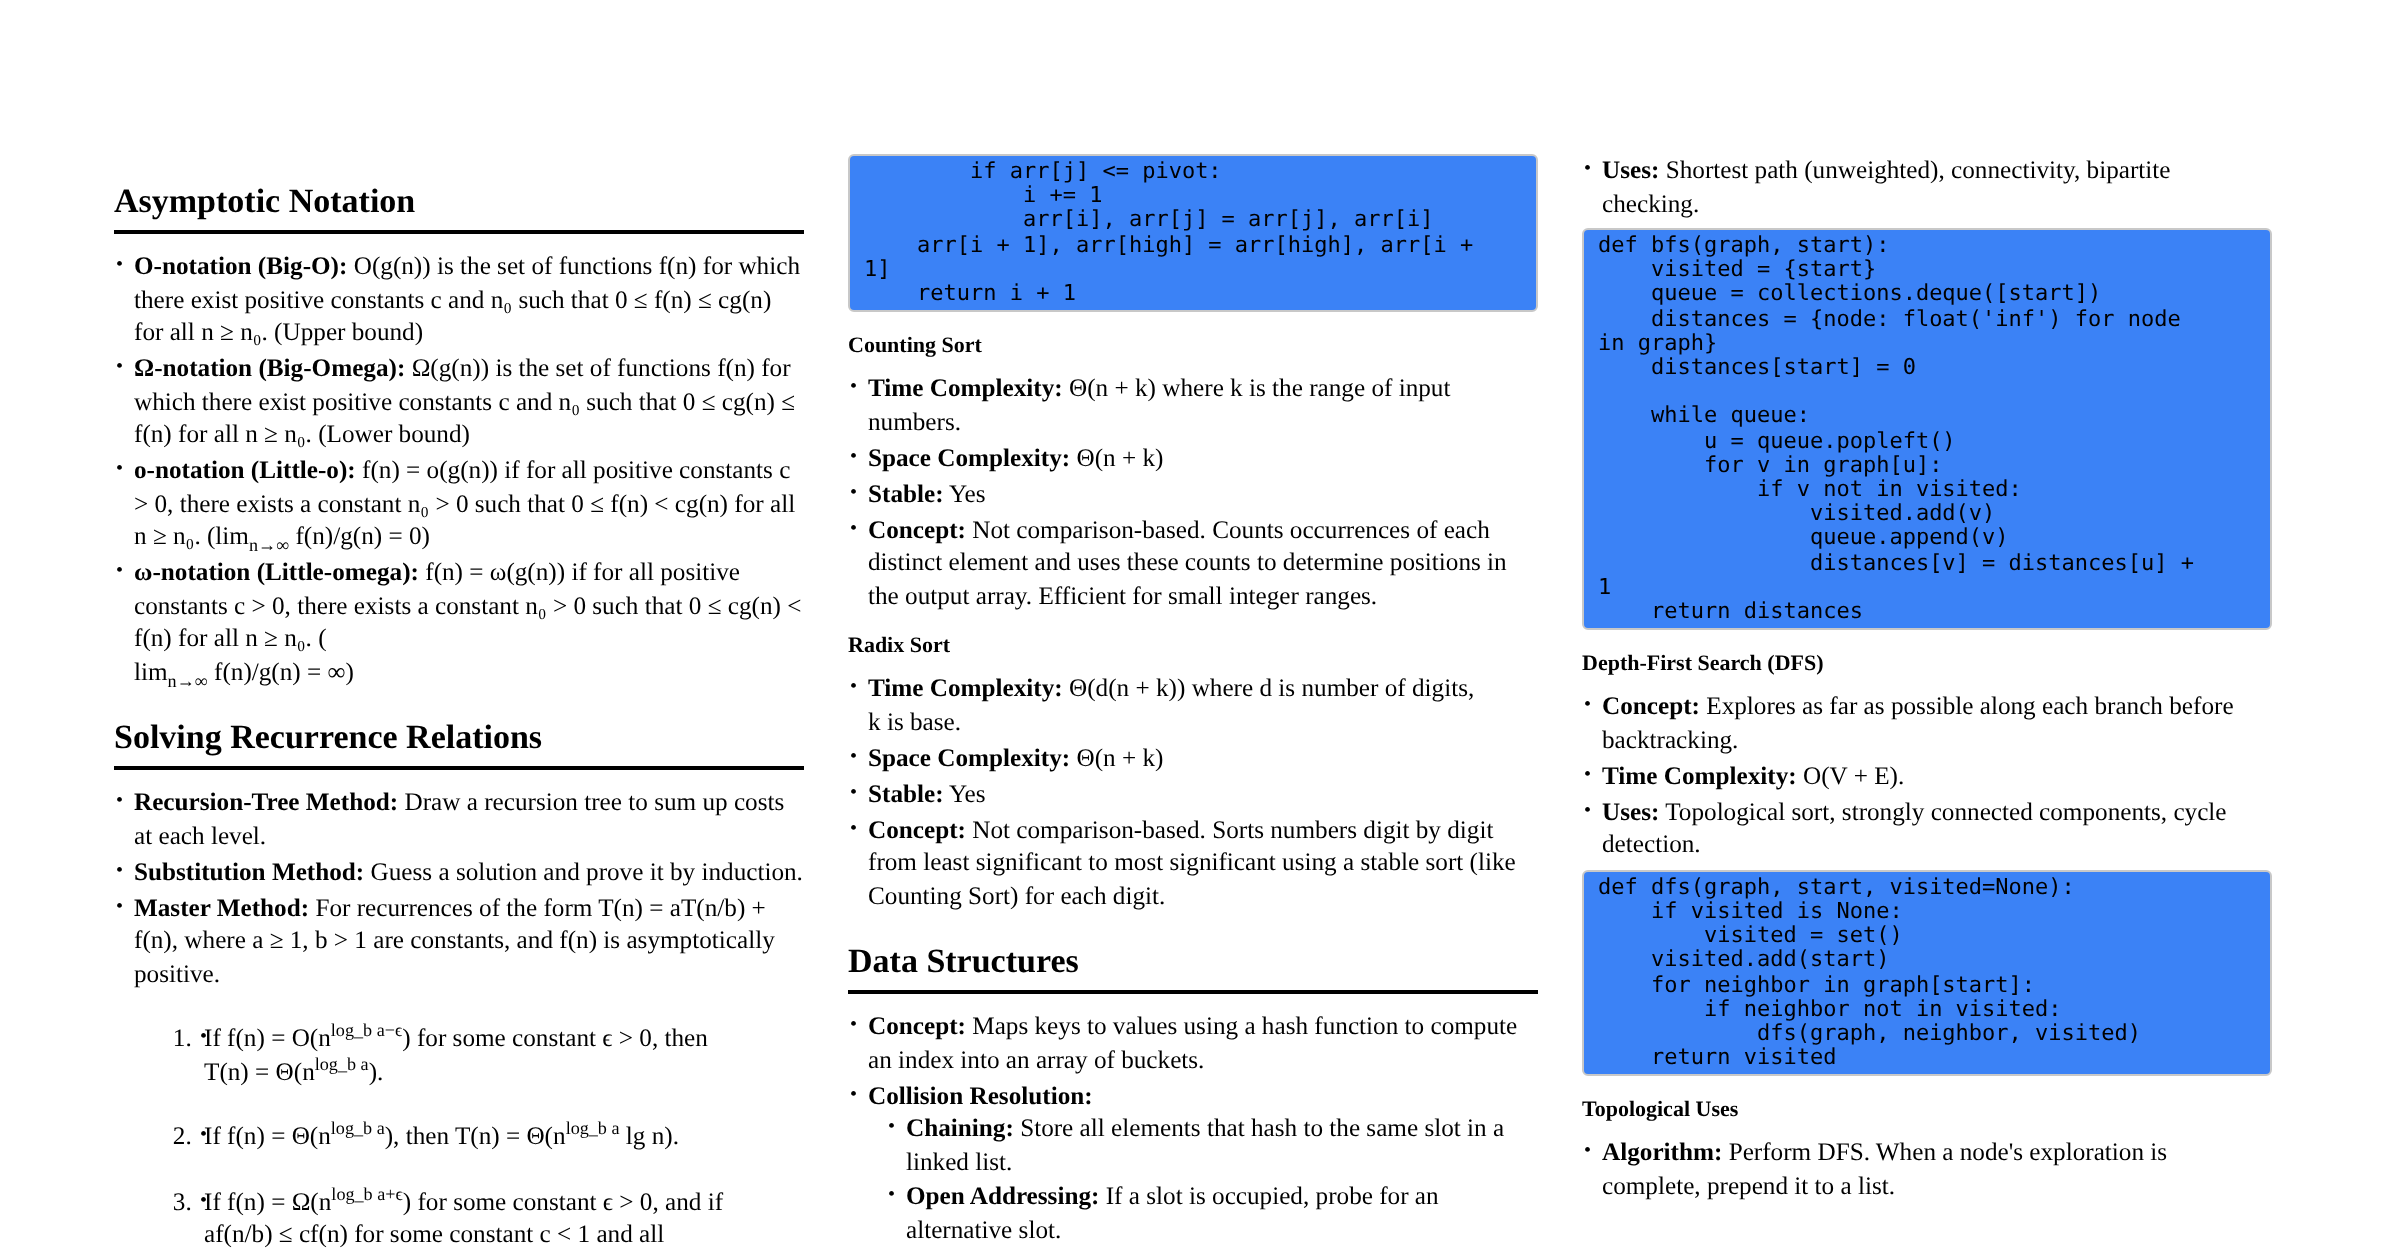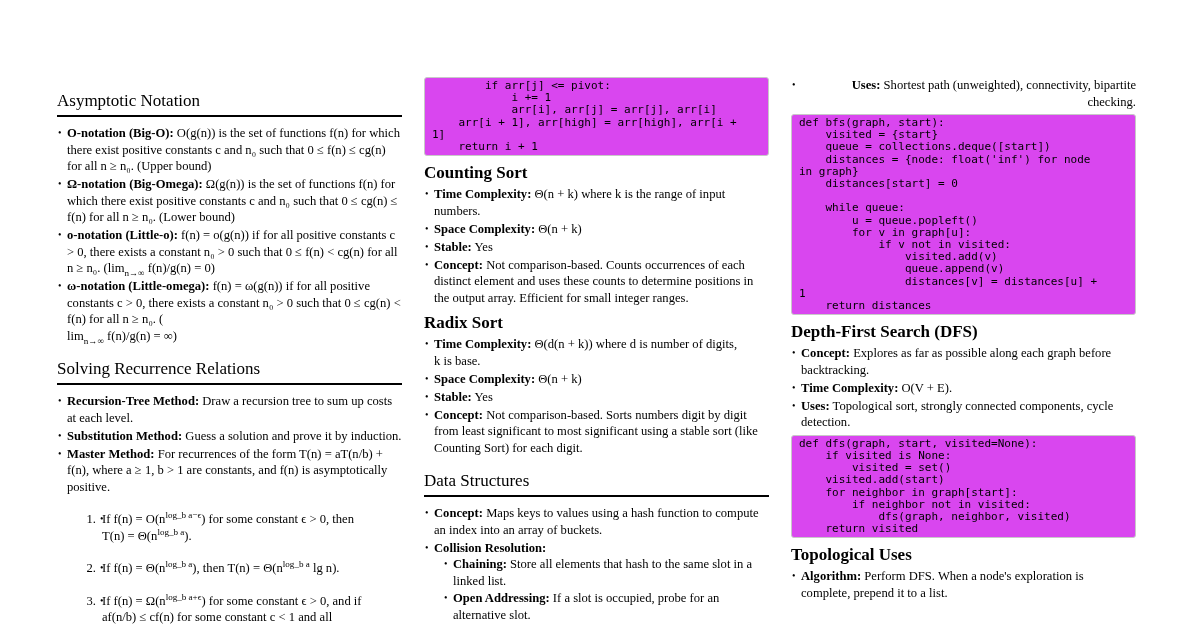--- a/index.html
+++ b/index.html
@@ -8,48 +8,48 @@
     background:#ffffff; color:#000000;
   }
   body {
     font-family:"Liberation Serif","DejaVu Serif",serif;
     font-size:12.6px; line-height:16.5px;
   }
   .page { display:flex; gap:22px; padding:76px 57px 0 57px; }
   .col { width:345px; min-width:345px; max-width:345px; }
 
   h2 {
-    font-size:17px; line-height:21px; font-weight:normal;
+    font-size:17px; line-height:21px; font-weight:bold;
     border-bottom:2px solid #000000; padding-bottom:4px;
     margin:14px 0 8px 0;
   }
-  h3 { font-size:17px; line-height:18px; font-weight:bold; margin:8px 0 4px 0; }
+  h3 { font-size:11px; line-height:18px; font-weight:bold; margin:8px 0 4px 0; }
 
   ul.blist { list-style:none; margin:1px 0 4px 0; padding:0; }
   ul.blist li { position:relative; padding-left:10px; margin:0 0 1.5px 0; }
   ul.blist li::before {
     content:"\2022"; position:absolute; left:1px; top:0;
     font-size:10px; line-height:16.5px;
   }
   ul.blist ul.blist { margin:0 0 0 9px; }
   ul.blist ul.blist li { margin-bottom:1px; }
 
   ol.cases { margin:1px 0 0 18px; padding-left:14px; }
   ol.cases li { margin:16px 0 1px 0; padding-left:3px; }
 
   pre {
-    background:#d946ef; border:1px solid #c8c8c8; border-radius:3px;
+    background:#3b82f6; border:1px solid #c8c8c8; border-radius:3px;
     padding:2px 7px;
     font-family:"DejaVu Sans Mono","Liberation Mono",monospace;
     font-size:11px; line-height:12.2px;
     white-space:pre; overflow:hidden;
     margin:3px 0 6px 0;
   }
   .col:nth-child(2) pre:first-child { margin-top:1px; }
-  .col:nth-child(3) ul.blist:first-child { margin-top:1px;text-align:right; }
+  .col:nth-child(3) ul.blist:first-child { margin-top:1px; }
 
   sup, sub { font-size:0.72em; line-height:0; }
   strong { font-weight:bold; }
 </style>
 </head>
 <body>
 
 <div class="page">
 
   <div class="col">
@@ -130,21 +130,21 @@
         for v in graph[u]:
             if v not in visited:
                 visited.add(v)
                 queue.append(v)
                 distances[v] = distances[u] +
 1
     return distances</pre>
 
     <h3>Depth-First Search (DFS)</h3>
     <ul class="blist">
-      <li><strong>Concept:</strong> <span>Explores as far as possible along each graph before backtracking.</span></li>
+      <li><strong>Concept:</strong> <span>Explores as far as possible along each branch before backtracking.</span></li>
       <li><strong>Time Complexity:</strong> <span>O(V + E).</span></li>
       <li><strong>Uses:</strong> <span>Topological sort, strongly connected components, cycle detection.</span></li>
     </ul>
 
     <pre>def dfs(graph, start, visited=None):
     if visited is None:
         visited = set()
     visited.add(start)
     for neighbor in graph[start]:
         if neighbor not in visited:

